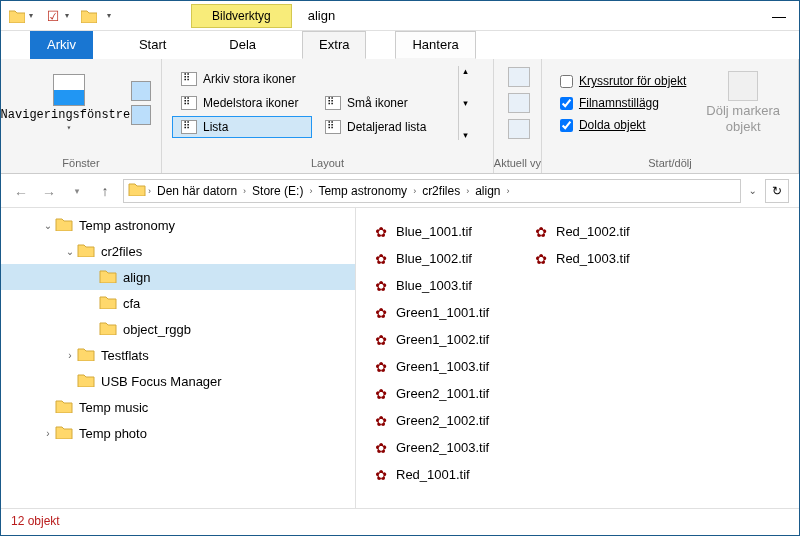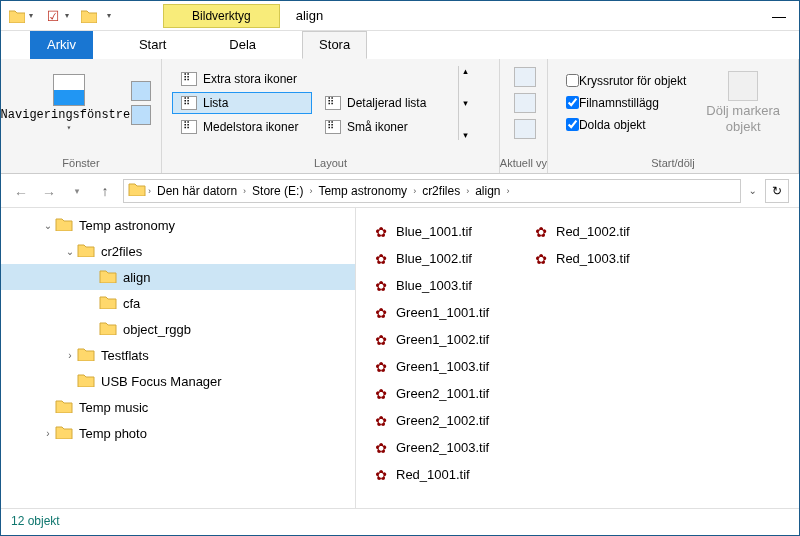--- a/index.html
+++ b/index.html
@@ -5,21 +5,21 @@
   * { box-sizing: border-box; margin: 0; padding: 0; }
   body { font-family: "Segoe UI", Tahoma, sans-serif; font-size: 12px; width: 800px; height: 536px; overflow: hidden; background: #fff; color: #000; border: 1px solid #1a5a8a; }
   
   
   .titlebar { display: flex; align-items: center; height: 30px; background: #fff; border-bottom: 1px solid #e0e0e0; }
   .qat { display: flex; align-items: center; gap: 2px; padding-left: 6px; }
   .qat-icon { width: 20px; height: 20px; display: flex; align-items: center; justify-content: center; }
   .folder-icon-svg { width: 16px; height: 14px; }
   .check-icon { color: #c0392b; font-size: 14px; }
   .qat-down { font-size: 8px; color: #555; }
-  .title-tab { margin-left: 52px; background: #f8ec7a; border: 1px solid #d4c850; padding: 4px 28px; font-size: 12px; }
+  .title-tab { margin-left: 80px; background: #f8ec7a; border: 1px solid #d4c850; padding: 4px 20px; font-size: 12px; }
   .title-text { margin-left: 16px; font-size: 13px; }
   .win-controls { margin-left: auto; display: flex; }
   .win-btn { width: 40px; height: 30px; display: flex; align-items: center; justify-content: center; font-size: 14px; }
 
   
   .menu-tabs { display: flex; height: 28px; background: #fff; }
   .menu-tab { padding: 5px 16px; font-size: 13px; border: 1px solid transparent; margin-left: 29px; }
   .menu-tab.arkiv { background: #1976d2; color: #fff; }
   .menu-tab.active { border: 1px solid #ccc; border-bottom-color: #f5f5f5; background: #f5f5f5; }
   .menu-tab.hantera { background: #fdfdfd; border: 1px solid #ccc; border-bottom-color: #f5f5f5; }
@@ -47,21 +47,21 @@
   .layout-scroll span { font-size: 9px; text-align: center; }
 
   .sort-btn { display: flex; flex-direction: column; align-items: center; padding: 4px 6px; }
   .sort-icon { width: 30px; height: 30px; display: flex; flex-direction: column; gap: 2px; margin-bottom: 2px; }
   .sort-icon div { height: 4px; background: #6bb5e8; }
 
   .tiny-col { display: flex; flex-direction: column; gap: 6px; margin-left: 6px; }
   .tiny-btn { width: 22px; height: 20px; background: #e8f0f8; border: 1px solid #bbb; }
 
   .checks { display: flex; flex-direction: column; gap: 8px; padding: 6px 10px; }
-  .check-row { display: flex; align-items: flex-start; font-size: 12px; }
+  .check-row { display: flex; align-items: center; gap: 6px; font-size: 12px; text-decoration: underline; }
   .check-row input { width: 13px; height: 13px; }
 
   .hide-btn { display: flex; flex-direction: column; align-items: center; padding: 4px 10px; color: #999; }
   .hide-icon { width: 30px; height: 30px; background: #f0f0f0; border: 1px solid #ccc; margin-bottom: 2px; }
   .hide-label { text-align: center; font-size: 13px; line-height: 1.2; }
 
   
   .address-bar { display: flex; align-items: center; height: 34px; padding: 4px 10px; gap: 8px; border-bottom: 1px solid #e0e0e0; }
   .nav-btn { width: 20px; height: 20px; color: #888; font-size: 14px; display: flex; align-items: center; justify-content: center; }
   .nav-btn.up { color: #555; }
@@ -81,21 +81,21 @@
 
   .tree::-webkit-scrollbar { width: 16px; }
   .tree::-webkit-scrollbar-track { background: #f0f0f0; }
   .tree::-webkit-scrollbar-thumb { background: #c0c0c0; }
 
   .files { flex: 1; padding: 10px 16px; display: flex; flex-direction: column; flex-wrap: wrap; align-content: flex-start; gap: 0; }
   .file-item { display: flex; align-items: center; height: 27px; width: 160px; font-size: 13px; gap: 6px; }
   .file-icon { color: #8b0000; font-size: 14px; width: 18px; text-align: center; }
 
   
-  .status-bar { height: 24px; border-top: 1px solid #e0e0e0; display: flex; align-items: center; padding: 0 10px; font-size: 12px; color: #0f766e; }
+  .status-bar { height: 24px; border-top: 1px solid #e0e0e0; display: flex; align-items: center; padding: 0 10px; font-size: 12px; color: #b91c1c; }
 
   .folder-svg { width: 18px; height: 14px; }
 </style>
 </head>
 <body>
 
 <div class="titlebar">
   <div class="qat">
     <span class="qat-icon">
       <svg class="folder-icon-svg" viewBox="0 0 16 14">
@@ -119,21 +119,22 @@
   <div class="title-text">align</div>
   <div class="win-controls">
     <div class="win-btn">—</div>
   </div>
 </div>
 
 <div class="menu-tabs">
   <div class="menu-tab arkiv">Arkiv</div>
   <div class="menu-tab">Start</div>
   <div class="menu-tab">Dela</div>
-  <div class="menu-tab active">Stora</div>
+  <div class="menu-tab active">Extra</div>
+  <div class="menu-tab hantera">Hantera</div>
 </div>
 
 <div class="ribbon">
   <div class="ribbon-group">
     <div class="ribbon-group-body">
       <div class="nav-pane-btn">
         <div class="nav-pane-icon"></div>
         <div class="nav-pane-label">Navigeringsfönstret</div>
         <span class="qat-down">▾</span>
       </div>
@@ -144,41 +145,41 @@
     </div>
     <div class="ribbon-group-label">Fönster</div>
   </div>
 
   <div class="ribbon-group" style="flex:1">
     <div class="ribbon-group-body">
       <div class="layout-list" id="layout-list">
           <div class="layout-row">
             <div class="layout-item">
               <span class="layout-mini-icon dots"></span>
-              <span>Extra stora ikoner</span>
+              <span>Arkiv stora ikoner</span>
+            </div>
+          </div>
+          <div class="layout-row">
+            <div class="layout-item">
+              <span class="layout-mini-icon dots"></span>
+              <span>Medelstora ikoner</span>
+            </div>
+            <div class="layout-item">
+              <span class="layout-mini-icon dots"></span>
+              <span>Små ikoner</span>
             </div>
           </div>
           <div class="layout-row">
             <div class="layout-item active">
               <span class="layout-mini-icon dots"></span>
               <span>Lista</span>
             </div>
             <div class="layout-item">
               <span class="layout-mini-icon dots"></span>
               <span>Detaljerad lista</span>
-            </div>
-          </div>
-          <div class="layout-row">
-            <div class="layout-item">
-              <span class="layout-mini-icon dots"></span>
-              <span>Medelstora ikoner</span>
-            </div>
-            <div class="layout-item">
-              <span class="layout-mini-icon dots"></span>
-              <span>Små ikoner</span>
             </div>
           </div>
         </div>
       <div class="layout-scroll">
         <span>▴</span>
           <span>▾</span>
           <span>▾</span>
       </div>
     </div>
     <div class="ribbon-group-label">Layout</div>

